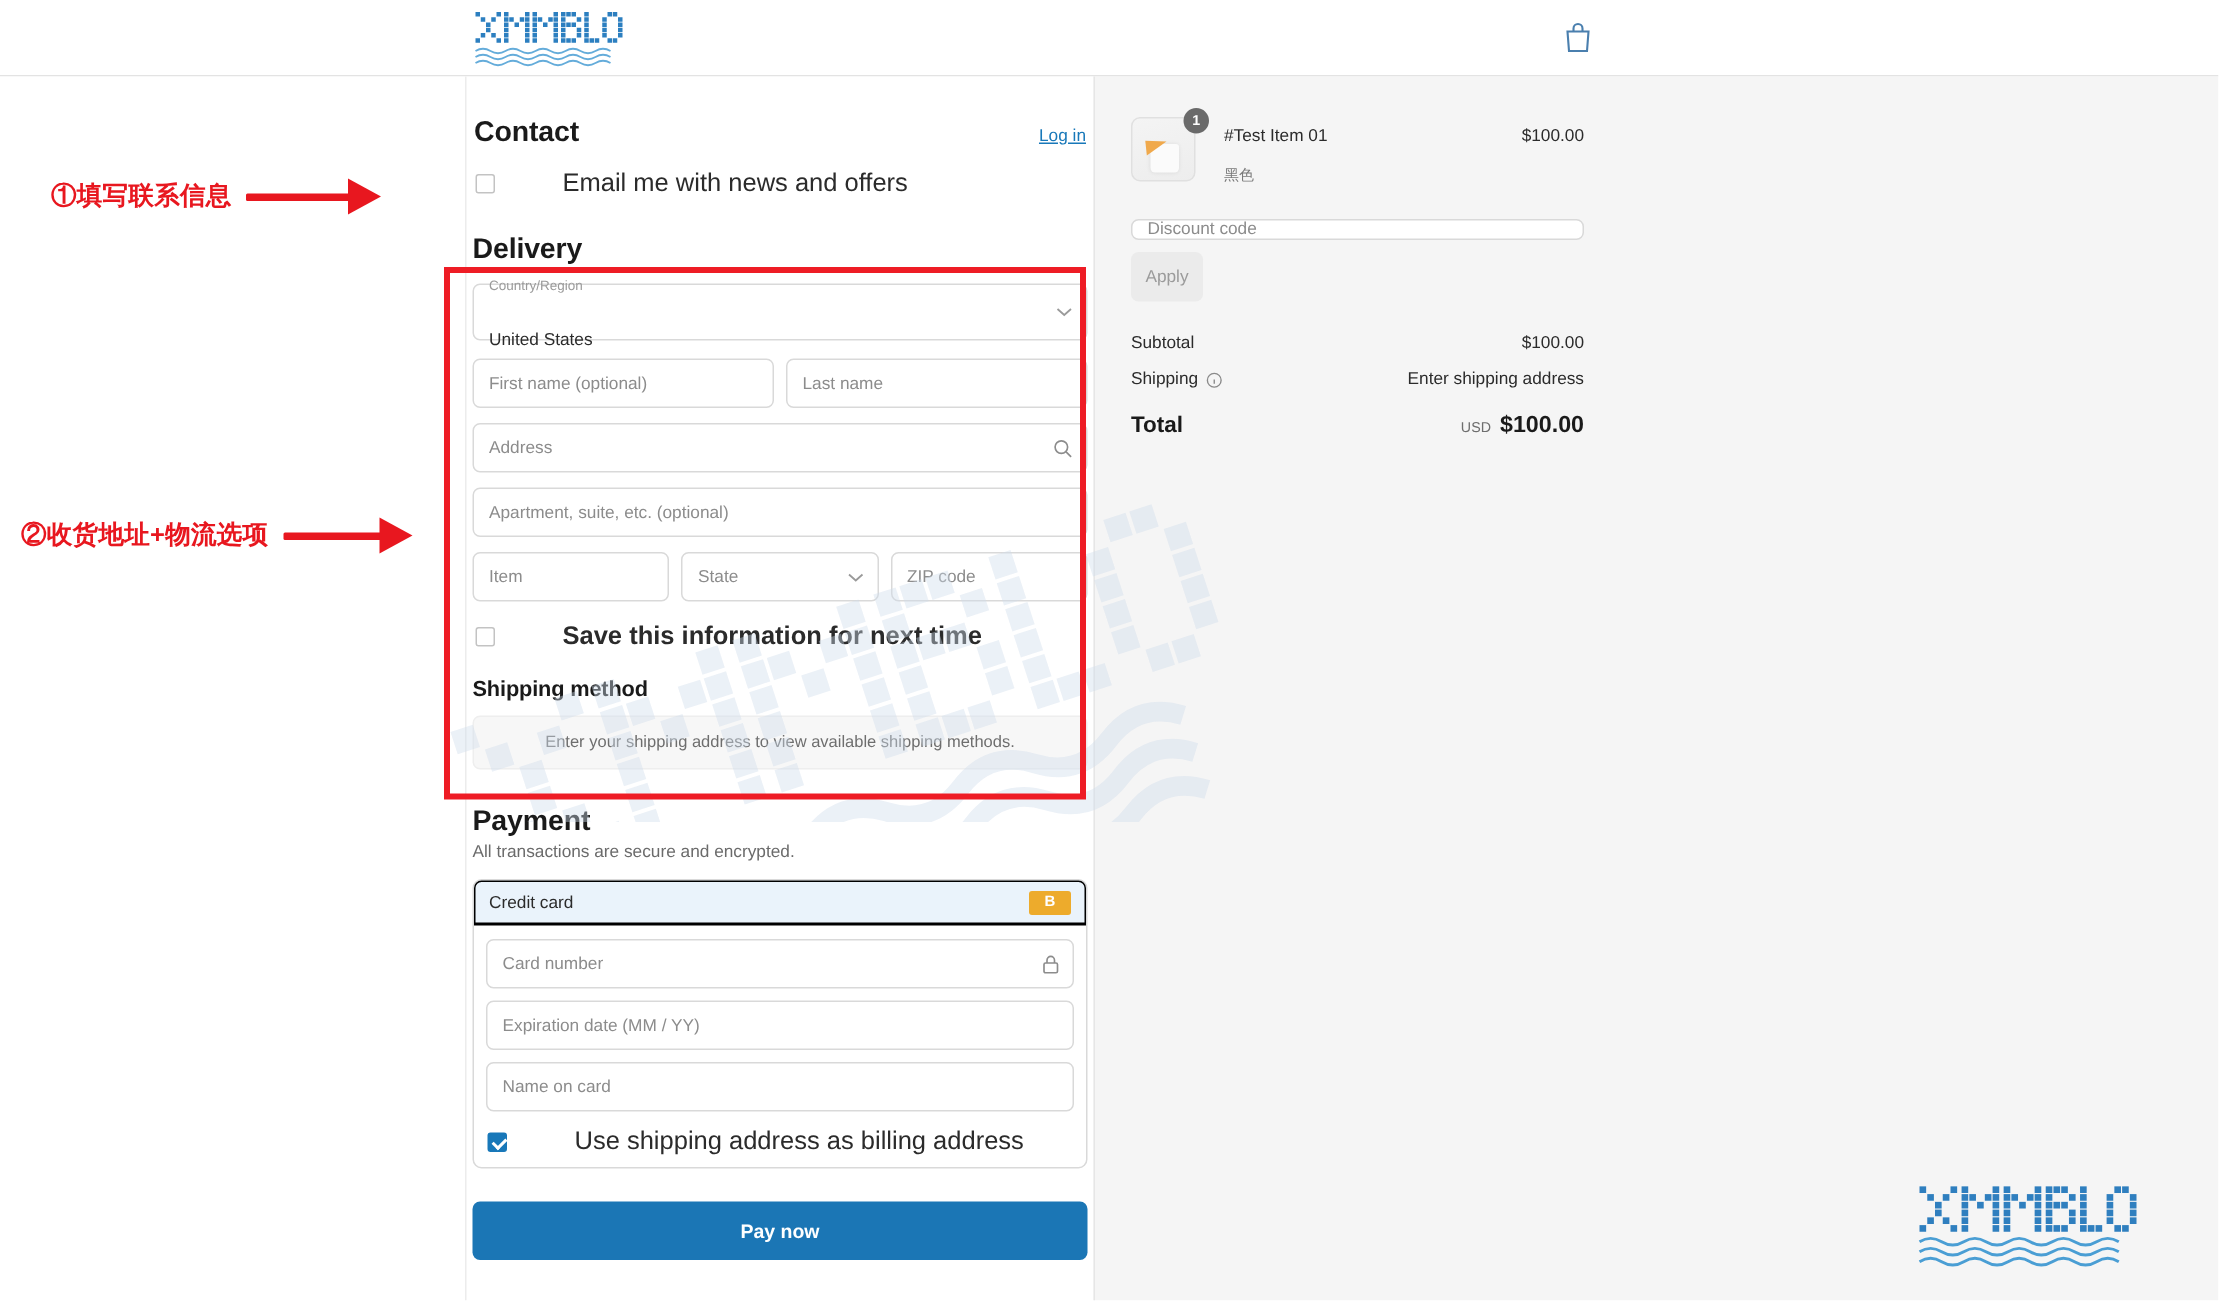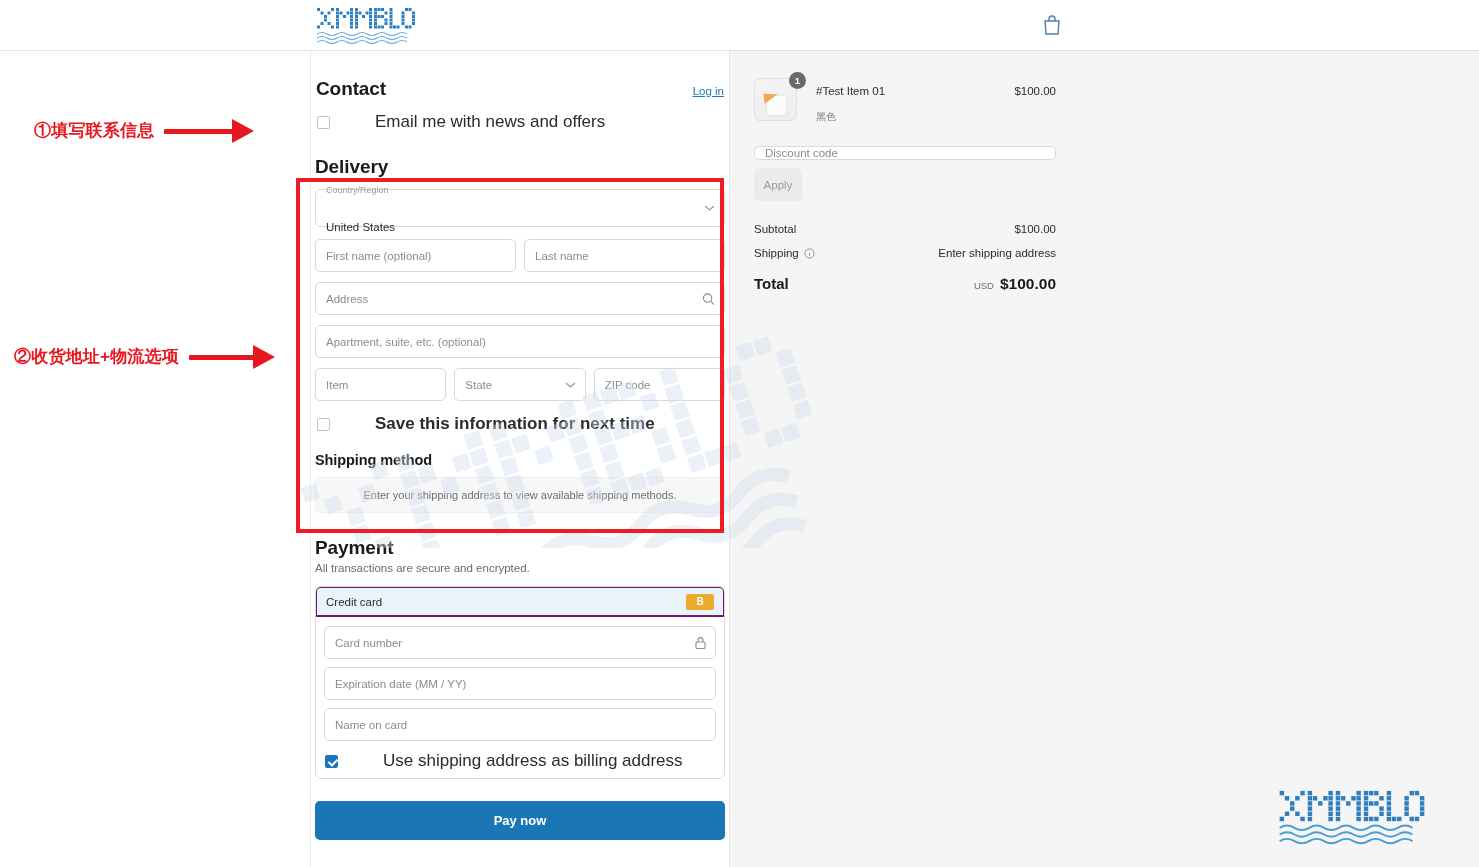--- a/index.html
+++ b/index.html
@@ -154,21 +154,21 @@
   }
 
   #pay-wrap {
     border: 1px solid #d9d9d9;
     border-radius: 6px;
     overflow: hidden;
     background: #fff;
   }
   #pay-header {
     background: #eaf3fb;
-    border: 2px solid #701a75;
+    border: 2px solid #000000;
     border-radius: 6px 6px 0 0;
     height: 31px;
     display: flex; align-items: center;
     padding: 0 9px;
     justify-content: space-between;
     margin: -1px -1px 0 -1px;
   }
   #pay-header .ccname { font-size: 11.5px; color: #2b2b2b; }
   .badge-b {
     background: #edab2c;

